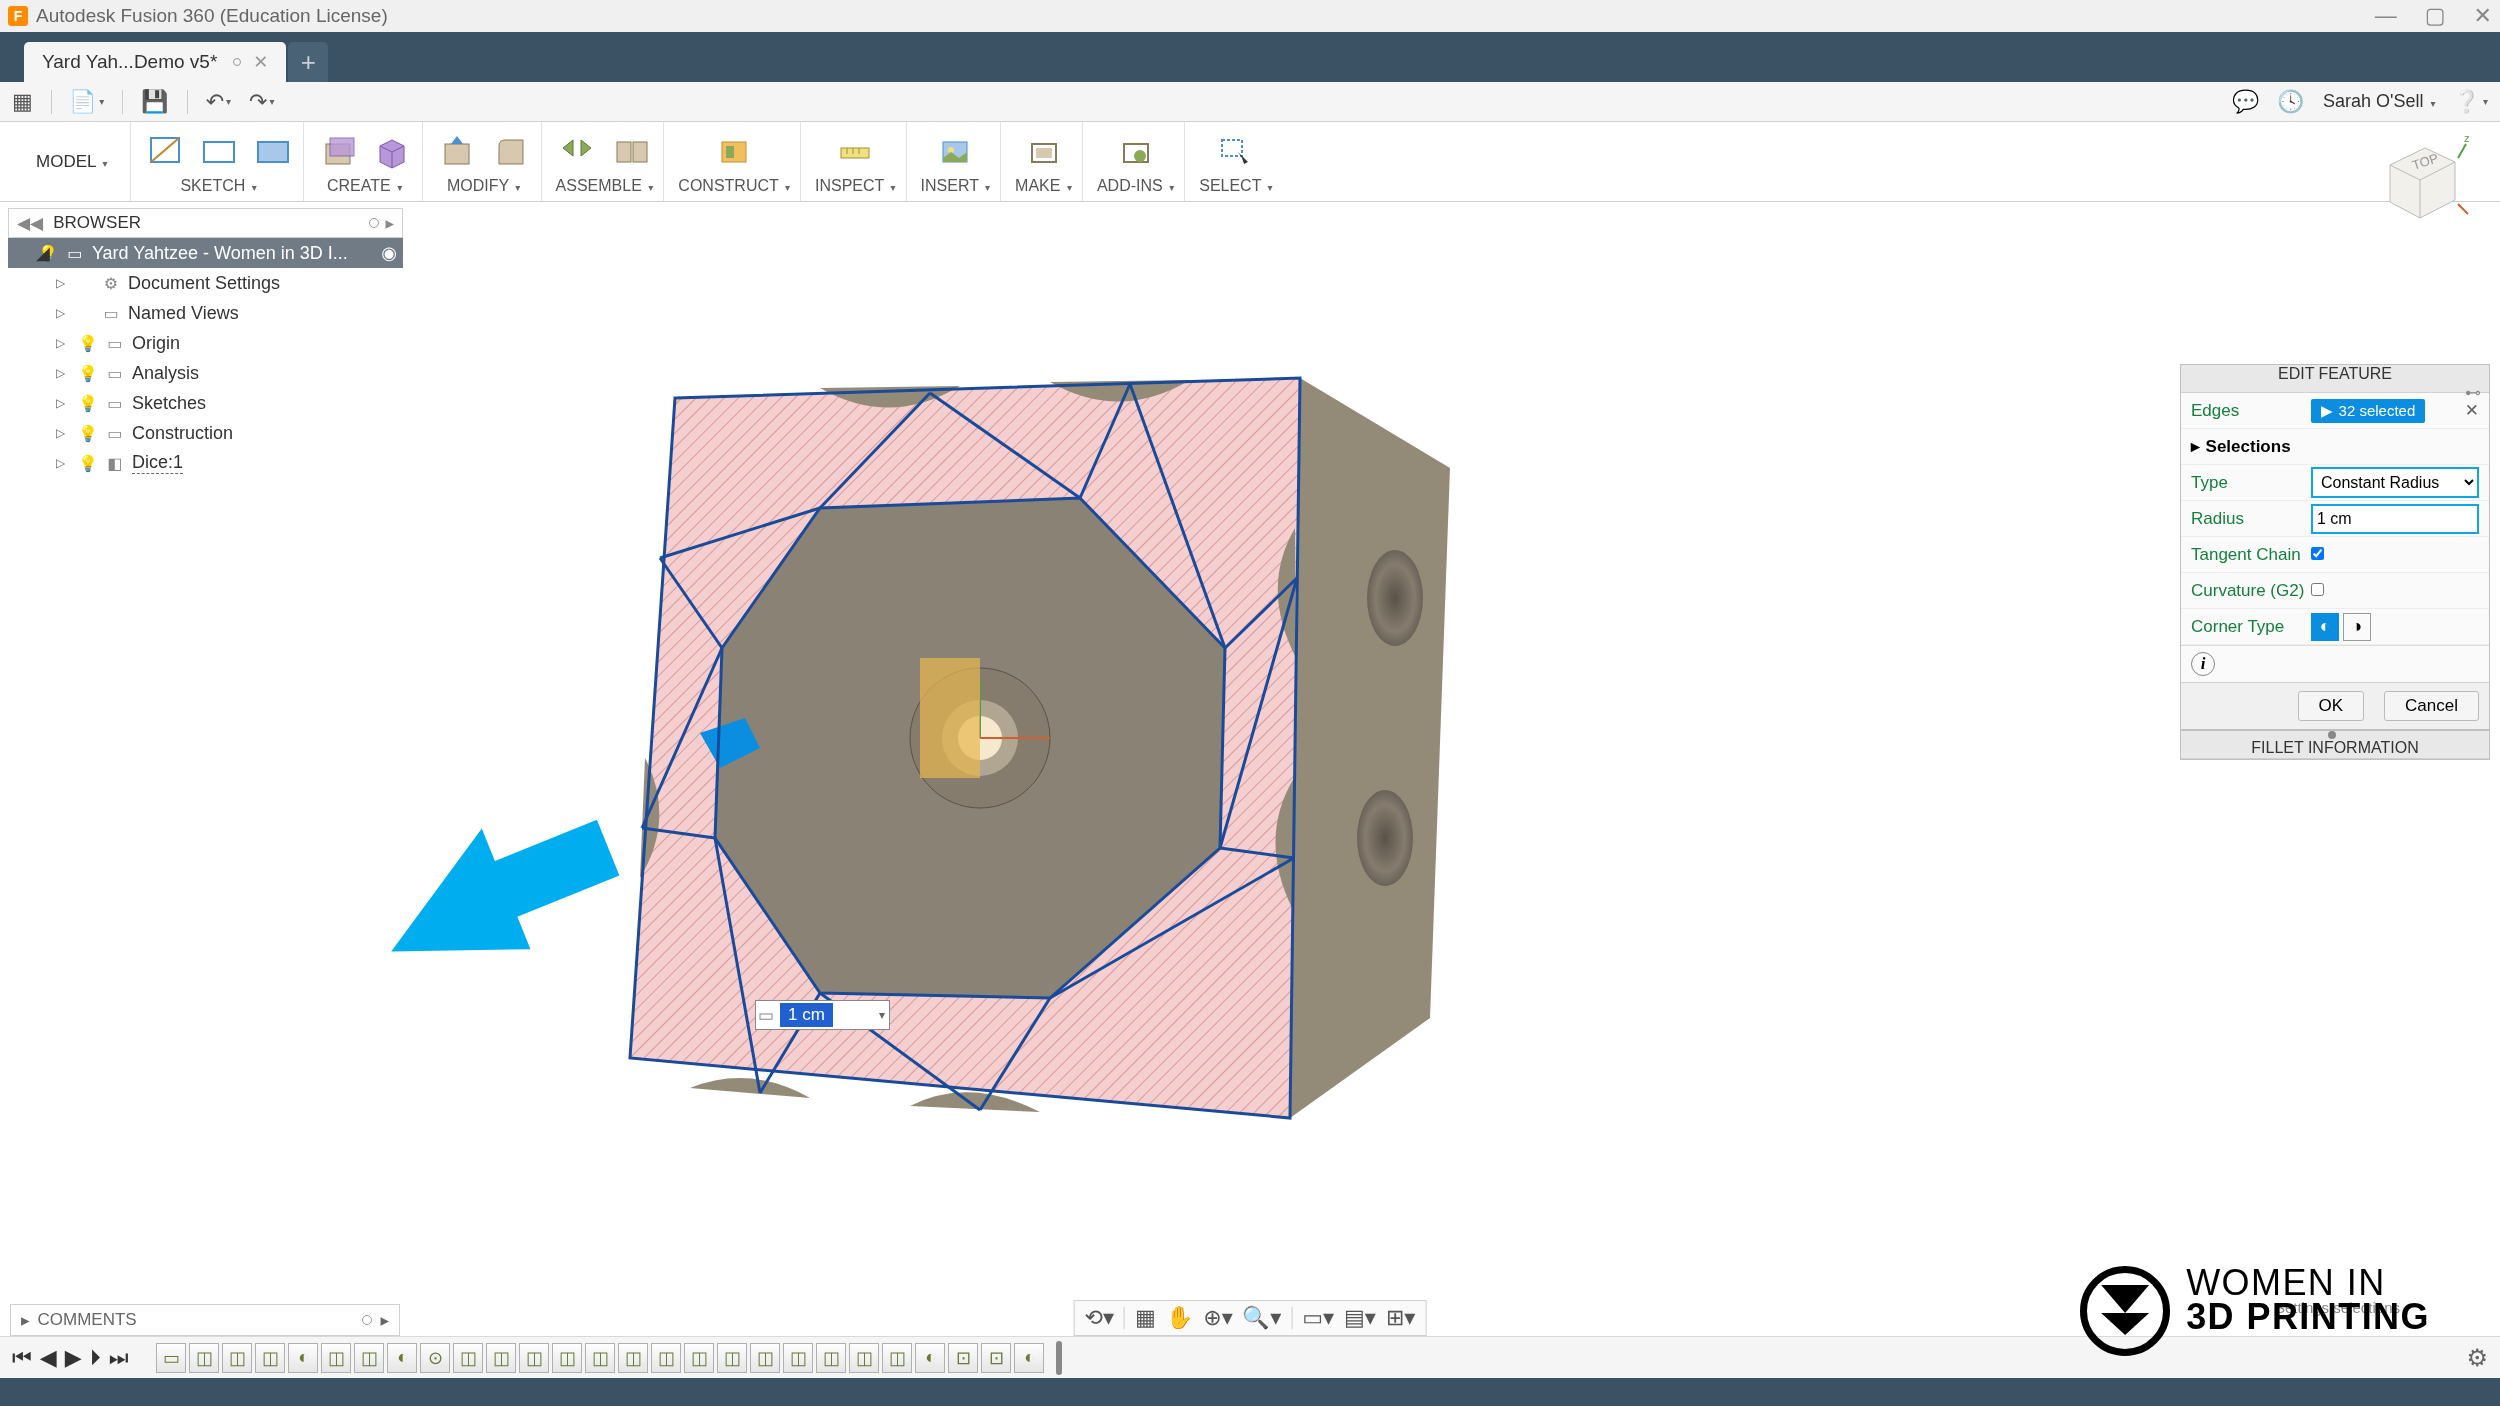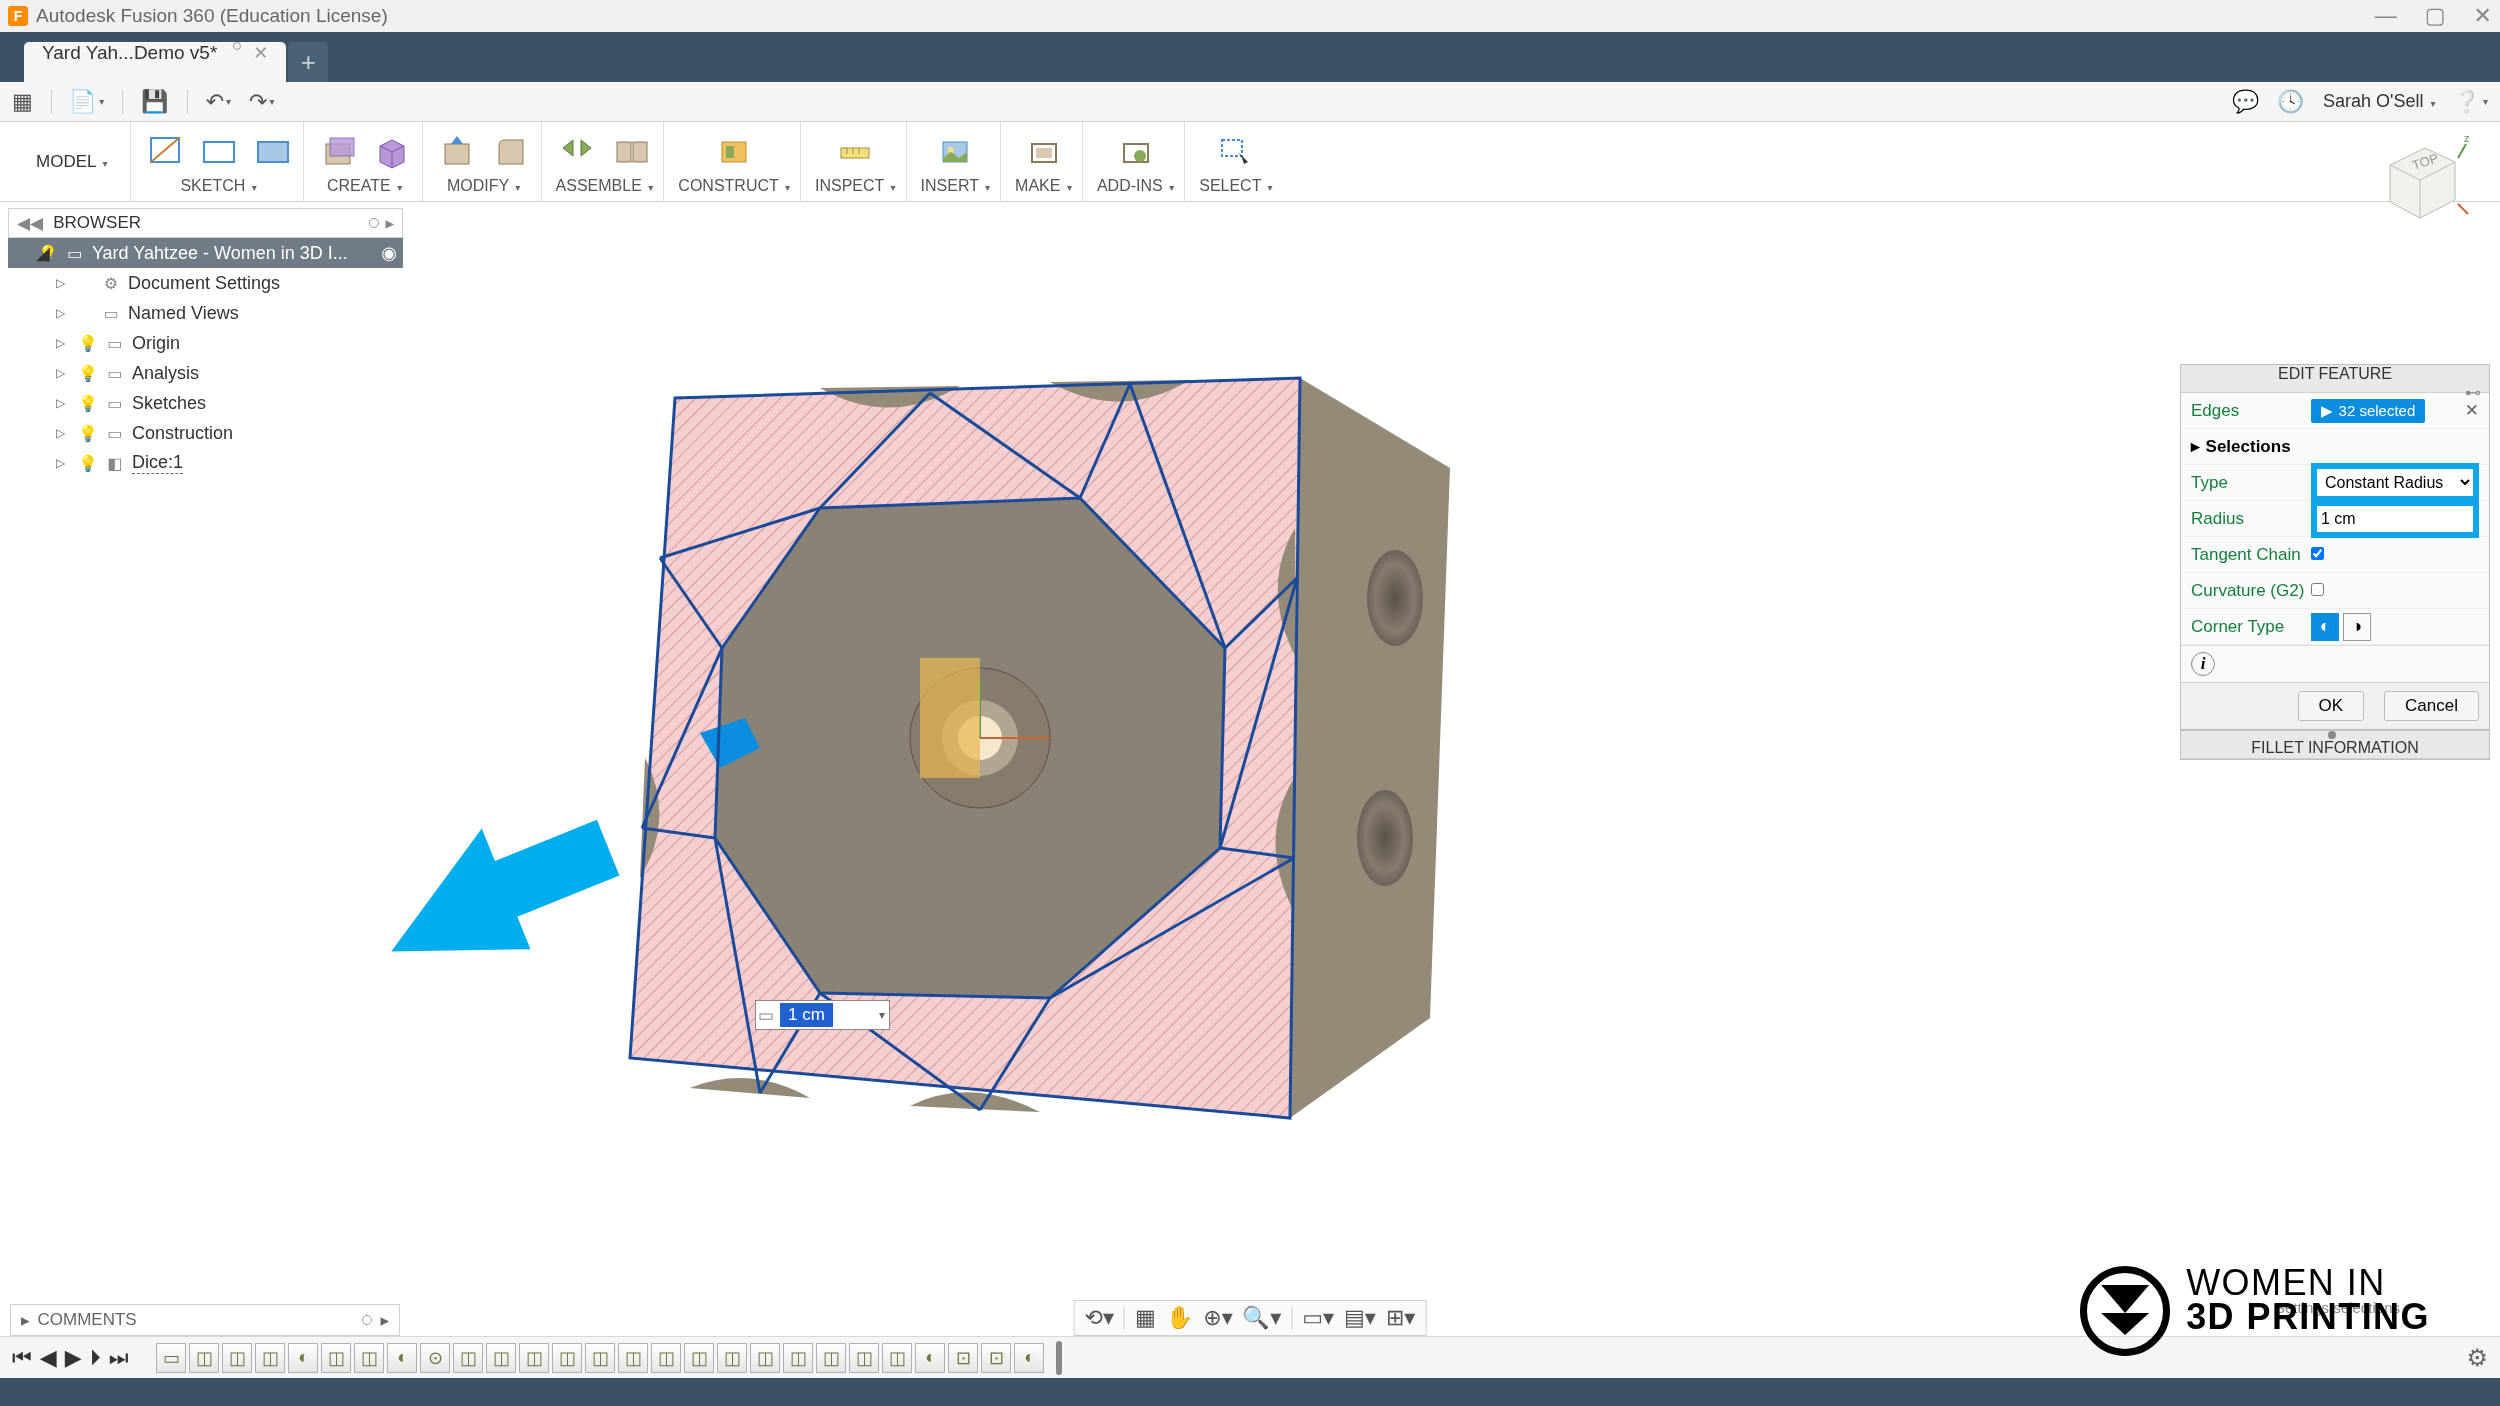--- a/index.html
+++ b/index.html
@@ -6,21 +6,21 @@
 body { width: 2500px; height: 1406px; background: #fff; position: relative; overflow: hidden; font-size: 20px; }
 
 
 .titlebar { height: 32px; background: #f0f0f0; display: flex; align-items: center; padding: 0 8px; font-size: 19px; color: #666; }
 .titlebar .app-icon { width: 20px; height: 20px; background: #ff8c00; border-radius: 3px; margin-right: 8px; display: flex; align-items: center; justify-content: center; color: #fff; font-weight: bold; font-size: 14px; }
 .titlebar .win-controls { margin-left: auto; display: flex; gap: 28px; color: #888; }
 .titlebar .win-controls span { cursor: pointer; font-size: 22px; }
 
 
 .tabbar { height: 50px; background: #3b5265; display: flex; align-items: flex-end; padding: 0 24px; }
-.tab { background: #f5f5f5; height: 40px; padding: 0 18px; display: flex; align-items: flex-start; font-size: 19px; color: #333; border-radius: 5px 5px 0 0; margin-right: 2px; position: relative; }
+.tab { background: #f5f5f5; height: 40px; padding: 0 18px; display: flex; align-items: center; font-size: 19px; color: #333; border-radius: 5px 5px 0 0; margin-right: 2px; position: relative; }
 .tab .dot { width: 8px; height: 8px; border: 1px solid #999; border-radius: 50%; margin: 0 12px 0 16px; }
 .tab .close { color: #999; font-size: 18px; }
 .new-tab { width: 40px; height: 40px; background: #4a6275; color: #c8d0d8; display: flex; align-items: center; justify-content: center; font-size: 26px; border-radius: 5px 5px 0 0; }
 
 
 .quicktb { height: 40px; background: #f5f5f5; border-bottom: 1px solid #d0d0d0; display: flex; align-items: center; padding: 0 12px; gap: 18px; }
 .quicktb .qicon { font-size: 22px; color: #555; cursor: pointer; display: flex; align-items: center; }
 .quicktb .sep { width: 1px; height: 24px; background: #ccc; }
 .quicktb .spacer { flex: 1; }
 .quicktb .user { font-size: 18px; color: #333; }
@@ -71,21 +71,21 @@
 .rpanel { position: absolute; right: 10px; top: 364px; width: 310px; border: 1px solid #c0c0c0; background: #fafafa; font-size: 17px; }
 .rpanel-head { background: #e8e8e8; height: 28px; display: flex; align-items: center; padding: 0 8px; font-weight: normal; font-size: 16px; color: #333; border-bottom: 1px solid #d0d0d0; flex-direction: column; }
 .rpanel-head .dot { width: 8px; height: 8px; background: #888; border-radius: 50%; margin-right: 6px; }
 .rpanel-head .pin { margin-left: auto; color: #888; }
 .rpanel-row { display: flex; align-items: center; height: 36px; padding: 0 10px; border-bottom: 1px solid #eee; }
 .rpanel-row .lbl { flex: 0 0 120px; color: #15803d; }
 .rpanel-row .val { flex: 1; }
 .selected-badge { background: #0b8de0; color: #fff; padding: 3px 10px; border-radius: 2px; font-size: 15px; display: inline-flex; align-items: center; gap: 6px; }
 .rpanel-row .x { margin-left: 10px; color: #666; }
 .rpanel-row.expand { font-weight: bold; }
-.rpanel select, .rpanel input[type=text] { width: 100%; font-size: 16px; padding: 4px 4px; border: 6px solid #0ea5e9; background: #fff; }
+.rpanel select, .rpanel input[type=text] { width: 100%; font-size: 16px; padding: 4px 4px; border: 2px solid #0ea5e9; background: #fff; }
 .rpanel .btns { display: flex; gap: 20px; padding: 8px 10px; justify-content: flex-end; border-top: 1px solid #d0d0d0; background: #f0f0f0; }
 .rpanel .btns button { padding: 4px 20px; font-size: 17px; background: #f5f5f5; border: 1px solid #bbb; border-radius: 3px; }
 .rpanel .info-i { width: 24px; height: 24px; border-radius: 50%; border: 1px solid #888; display: inline-flex; align-items: center; justify-content: center; font-style: italic; font-weight: bold; font-family: serif; margin: 6px 10px; }
 .rpanel .icon-btns { display: flex; gap: 4px; }
 .rpanel .icon-btn { width: 28px; height: 28px; border: 1px solid #999; display: flex; align-items: center; justify-content: center; font-size: 18px; }
 .rpanel .icon-btn.active { background: #0b8de0; color: #fff; border-color: #0b8de0; }
 
 .rpanel2 { position: absolute; right: 10px; top: 730px; width: 310px; border: 1px solid #c0c0c0; background: #fafafa; }
 
 

